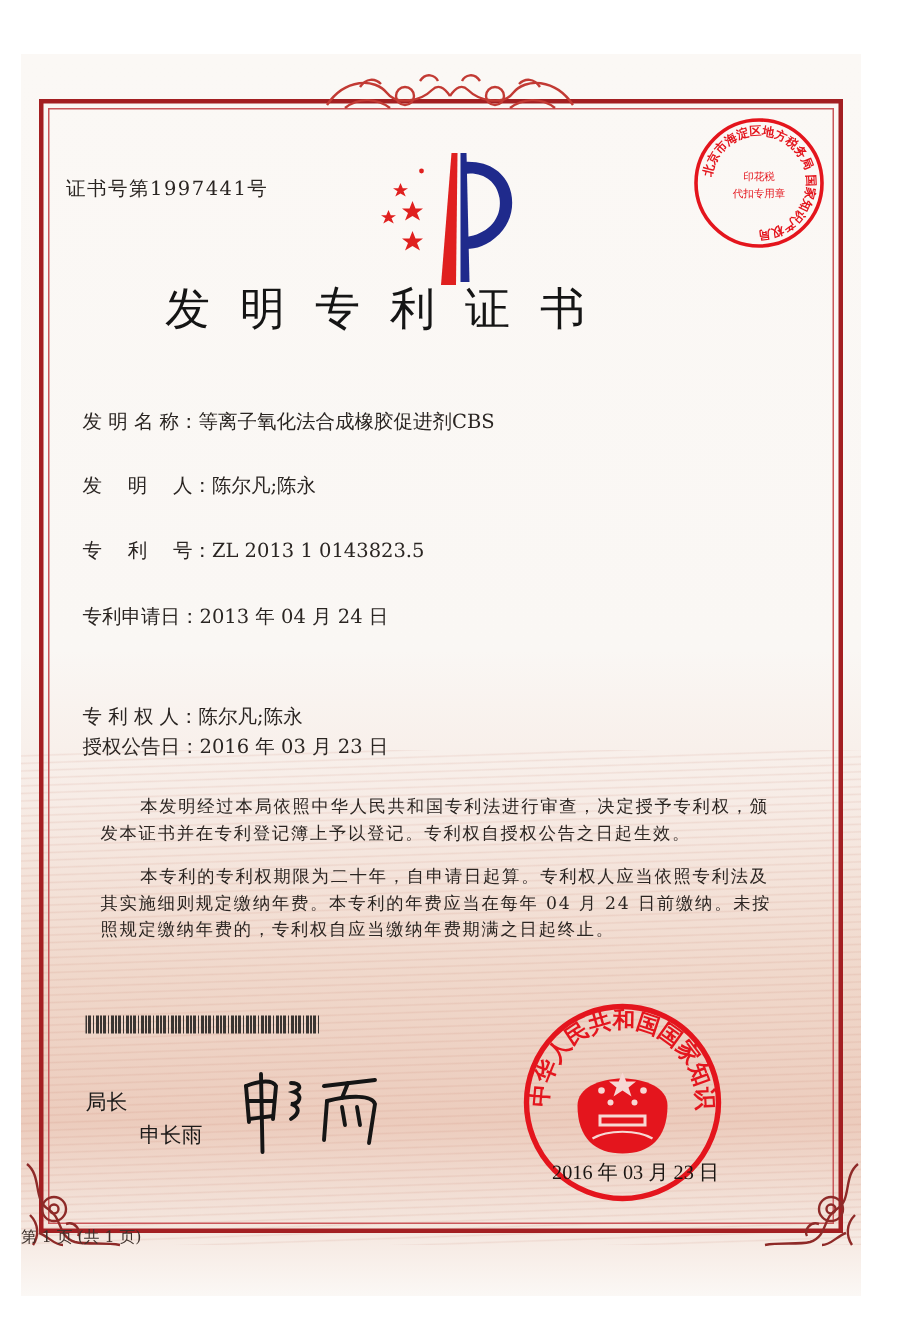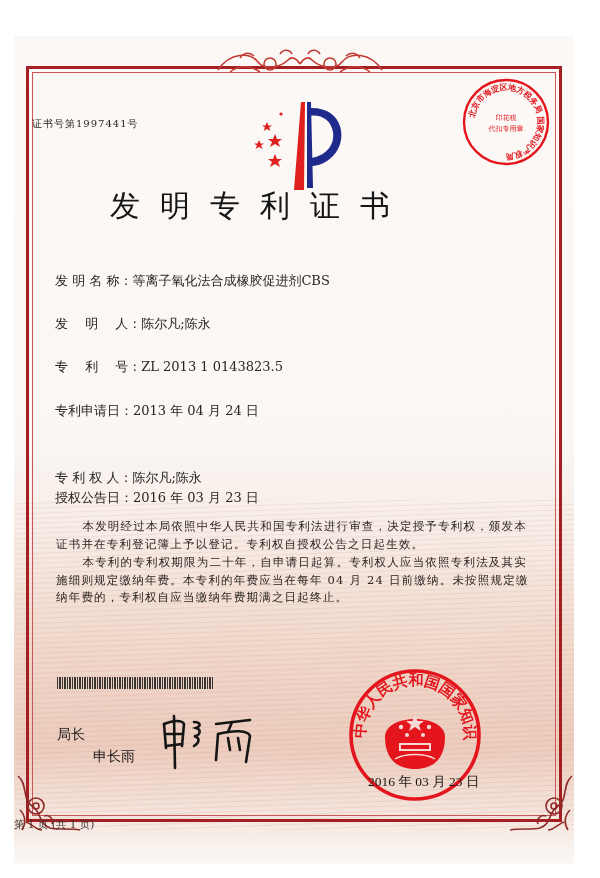--- a/index.html
+++ b/index.html
@@ -24,39 +24,39 @@
     position: absolute; left: 32px; top: 72px; width: 524px; height: 744px;
     border: 1px solid #c9575a; box-sizing: border-box;
   }
   .ornament-top {
     position: absolute; left: 200px; top: 42px; width: 200px; height: 38px;
   }
   .corner { position: absolute; width: 70px; height: 70px; }
   .corner.bl { left: 14px; top: 770px; }
   .corner.br { left: 506px; top: 770px; }
   .cert-no {
-    position: absolute; left: 32px; top: 117px; font-size: 10px; letter-spacing: 1px;
+    position: absolute; left: 44px; top: 117px; font-size: 13px; letter-spacing: 1px;
   }
   .logo { position: absolute; left: 245px; top: 100px; width: 110px; height: 95px; }
   .stamp-small { position: absolute; left: 460px; top: 76px; width: 92px; height: 92px; }
   .title {
     position: absolute; left: 0; width: 506px; top: 186px; text-align: center;
     font-family: "DejaVu Sans", "Liberation Sans", sans-serif; font-size: 30px; letter-spacing: 20px; color: #151515;
     padding-left: 14px; box-sizing: border-box;
   }
   .field { position: absolute; left: 55px; font-size: 13px; white-space: nowrap; }
   .field .lbl { display: inline-block; }
   .field .val { display: inline-block; }
   .f1 { top: 272px; } .f2 { top: 315px; } .f3 { top: 358px; }
   .f4 { top: 402px; text-align: center; } .f5 { top: 469px; } .f6 { top: 489px; }
   .body-text {
     position: absolute; left: 55px; top: 517px; width: 475px; font-size: 11.5px; line-height: 17.5px;
     letter-spacing: 1.2px; color: #2b2522;
   }
-  .body-text p { margin: 1px; text-indent: 2.3em; }
+  .body-text p { margin: 12px; text-indent: 2.3em; }
   .barcode {
     position: absolute; left: 57px; top: 677px; width: 157px; height: 12px;
     background: repeating-linear-gradient(90deg, #3a3532 0px, #3a3532 1px, transparent 1px, transparent 2px, #3a3532 2px, #3a3532 4px, transparent 4px, transparent 5px);
   }
   .director-title { position: absolute; left: 57px; top: 726px; font-family: "DejaVu Sans", "Liberation Sans", sans-serif; font-size: 14px; color: #1c1a19; }
   .director-name { position: absolute; left: 57px; top: 748px; font-family: "DejaVu Sans", "Liberation Sans", sans-serif; font-size: 14px; color: #1c1a19; margin-left: 36px; }
   .signature { position: absolute; left: 158px; top: 712px; width: 100px; height: 58px; }
   .stamp-big { position: absolute; left: 345px; top: 665px; width: 140px; height: 140px; }
   .stamp-date { position: absolute; left: 368px; top: 773px; font-size: 13.5px; color: #1a1512; font-family: "Liberation Serif", serif; }
   .page-no { position: absolute; left: 0; width: 600px; text-align: left; top: 818px; font-size: 10.5px; color: #3d302b; padding-left: 14px; box-sizing: border-box; }

